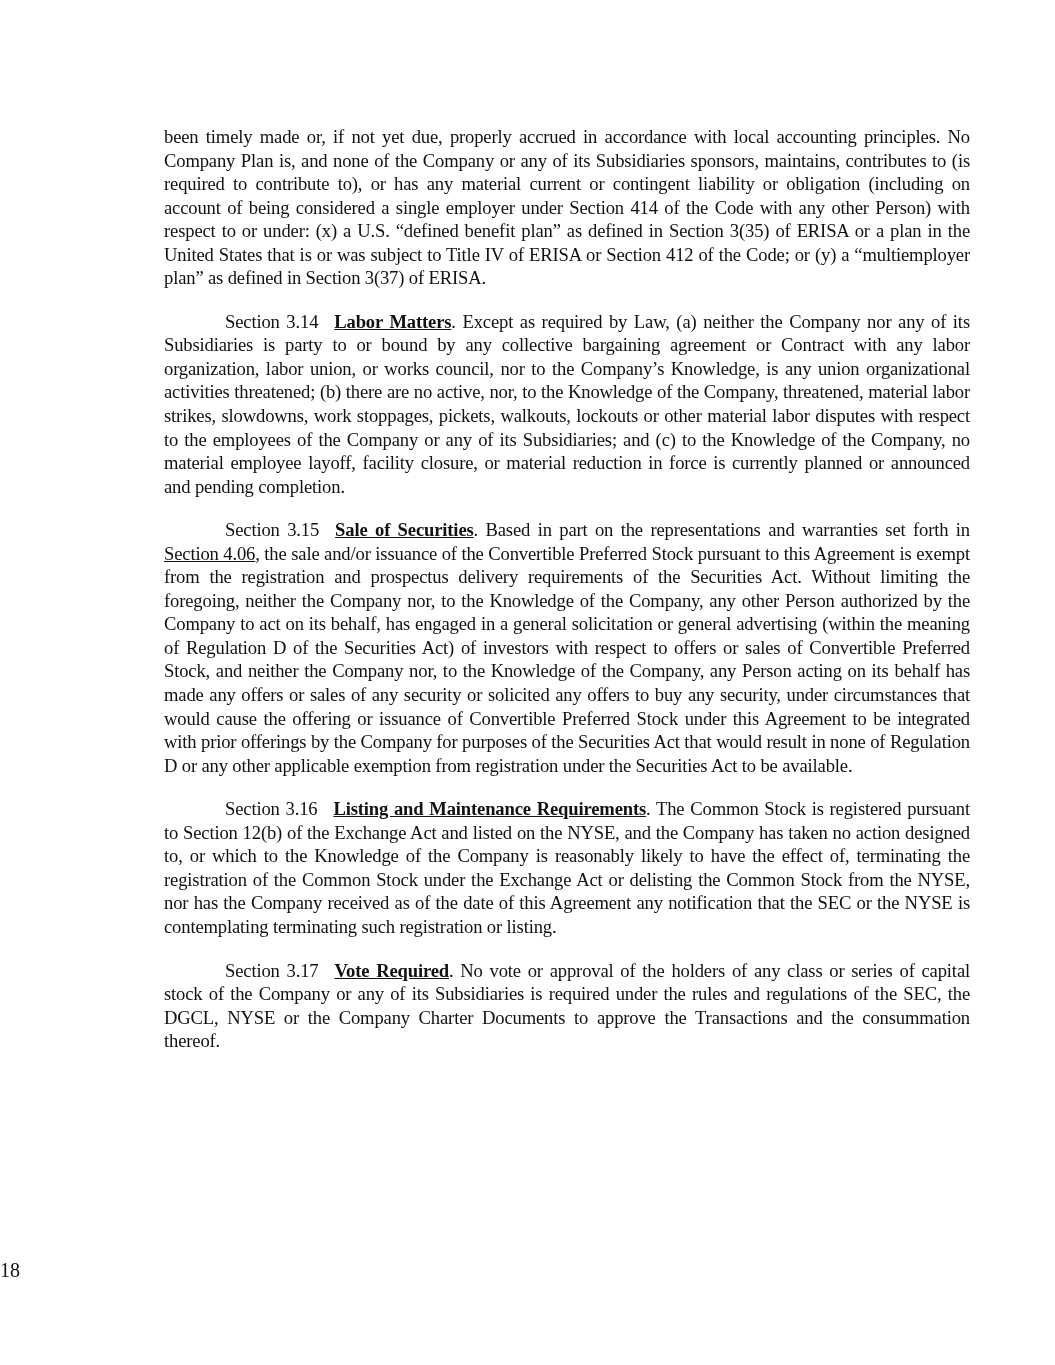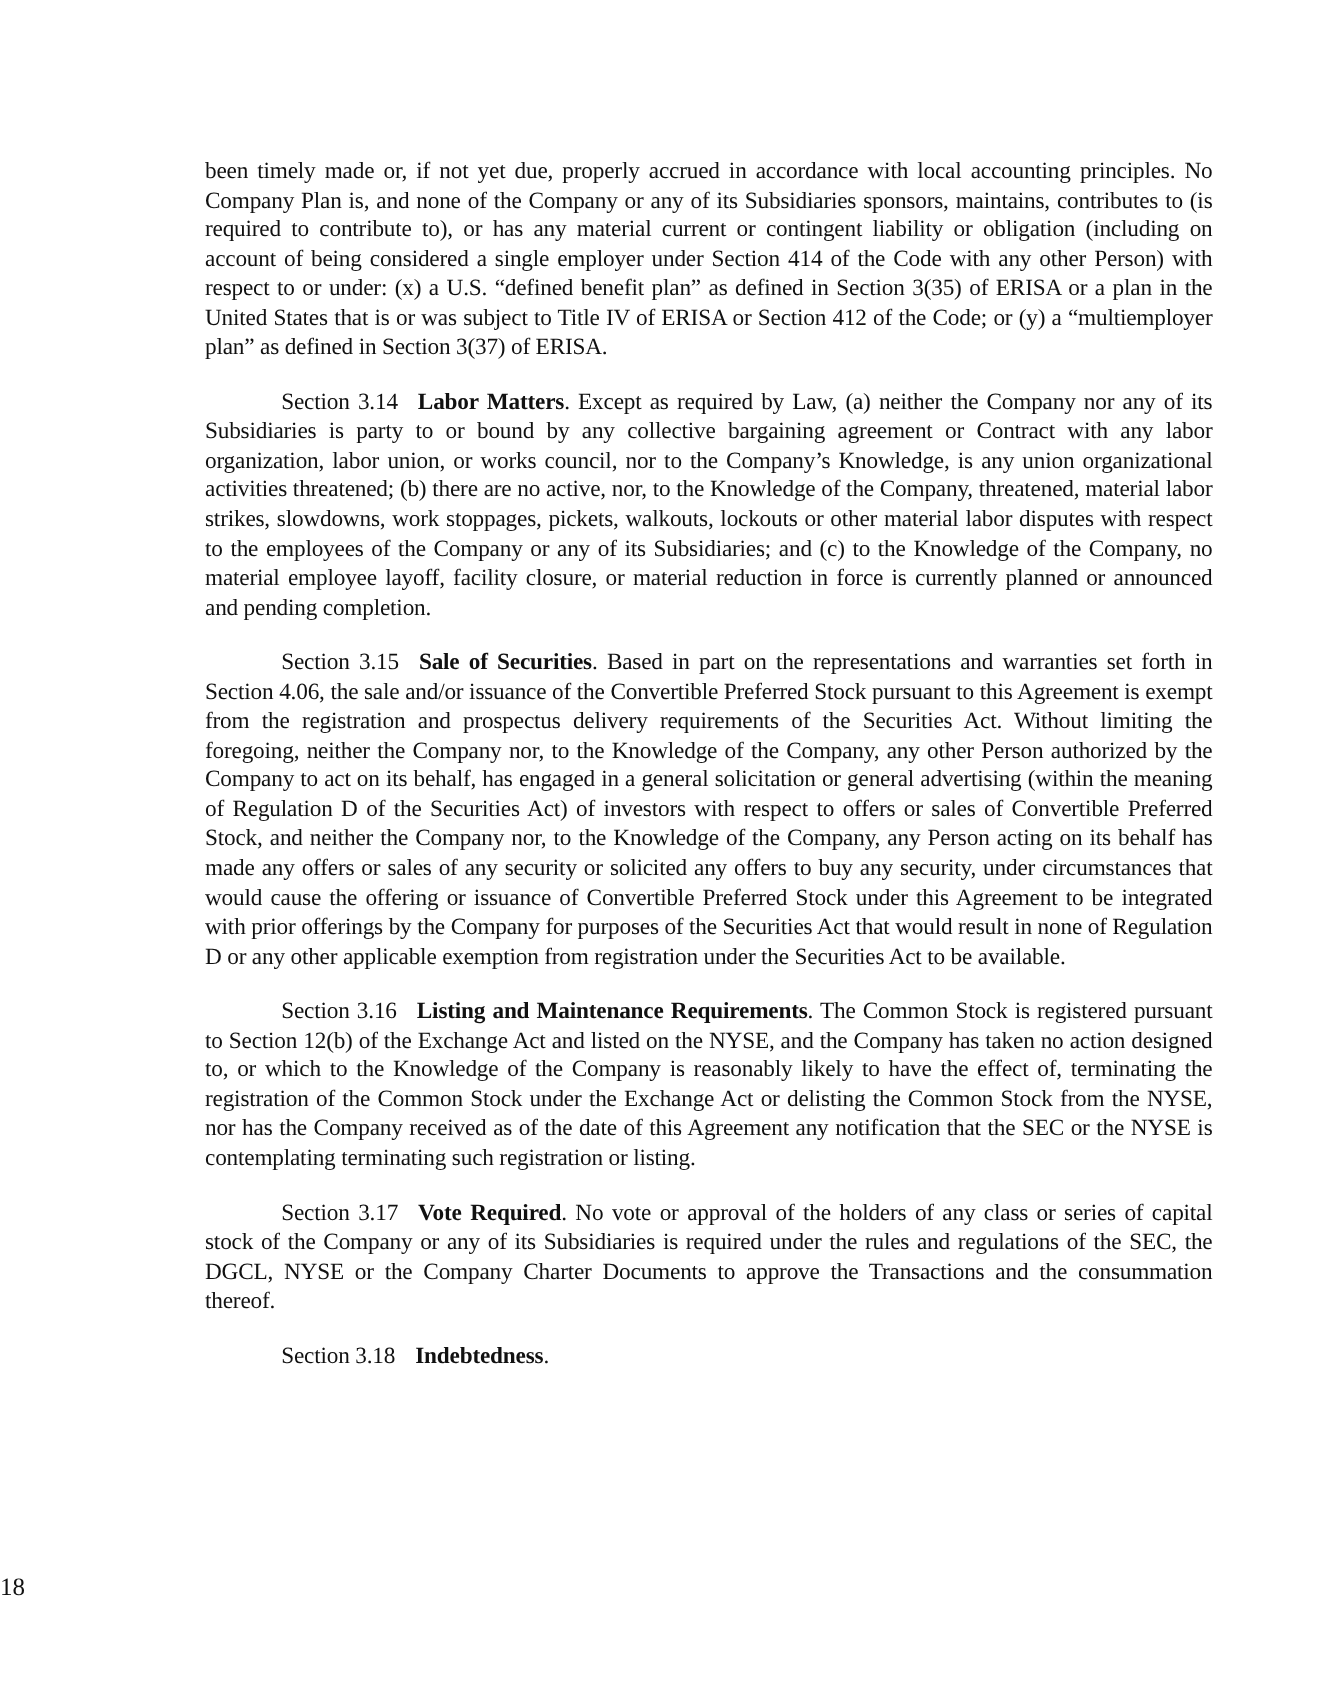--- a/index.html
+++ b/index.html
@@ -22,22 +22,22 @@
       margin: 0 0 20px 0;
       font-size: 18.6px;
       line-height: 23.55px;
       text-align: justify;
       letter-spacing: -0.15px;
     }
     p.para.first { margin-bottom: 20px; }
     .indent { display: inline-block; width: 61px; }
     .sec-num { font-weight: normal; }
     .sec-gap { display: inline-block; width: 16px; }
-    .sec-title { font-weight: bold; }
-    .xref { }
+    .sec-title { font-weight: bold; text-decoration: underline; }
+    .xref { text-decoration: underline; }
     .heading-only { margin-top: 0; }
     .page-number {
       position: absolute;
       left: 0;
       width: 1055px;
       top: 1259px;
       text-align: left;
       font-size: 20px;
       line-height: 23px;
     }
@@ -50,17 +50,16 @@
   <p class="para first">been timely made or, if not yet due, properly accrued in accordance with local accounting principles. No Company Plan is, and none of the Company or any of its Subsidiaries sponsors, maintains, contributes to (is required to contribute to), or has any material current or contingent liability or obligation (including on account of being considered a single employer under Section 414 of the Code with any other Person) with respect to or under: (x) a U.S. “defined benefit plan” as defined in Section 3(35) of ERISA or a plan in the United States that is or was subject to Title IV of ERISA or Section 412 of the Code; or (y) a “multiemployer plan” as defined in Section 3(37) of ERISA.</p>
 
   <p class="para"><span class="indent"></span><span class="sec-num">Section 3.14</span><span class="sec-gap"></span><span class="sec-title">Labor Matters</span><span>.</span><span> Except as required by Law, (a) neither the Company nor any of its Subsidiaries is party to or bound by any collective bargaining agreement or Contract with any labor organization, labor union, or works council, nor to the Company’s Knowledge, is any union organizational activities threatened; (b) there are no active, nor, to the Knowledge of the Company, threatened, material labor strikes, slowdowns, work stoppages, pickets, walkouts, lockouts or other material labor disputes with respect to the employees of the Company or any of its Subsidiaries; and (c) to the Knowledge of the Company, no material employee layoff, facility closure, or material reduction in force is currently planned or announced and pending completion.</span></p>
 
   <p class="para"><span class="indent"></span><span class="sec-num">Section 3.15</span><span class="sec-gap"></span><span class="sec-title">Sale of Securities</span><span>.</span><span>  Based in part on the representations and warranties set forth in </span><span class="xref">Section 4.06</span><span>, the sale and/or issuance of the Convertible Preferred Stock pursuant to this Agreement is exempt from the registration and prospectus delivery requirements of the Securities Act. Without limiting the foregoing, neither the Company nor, to the Knowledge of the Company, any other Person authorized by the Company to act on its behalf, has engaged in a general solicitation or general advertising (within the meaning of Regulation D of the Securities Act) of investors with respect to offers or sales of Convertible Preferred Stock, and neither the Company nor, to the Knowledge of the Company, any Person acting on its behalf has made any offers or sales of any security or solicited any offers to buy any security, under circumstances that would cause the offering or issuance of Convertible Preferred Stock under this Agreement to be integrated with prior offerings by the Company for purposes of the Securities Act that would result in none of Regulation D or any other applicable exemption from registration under the Securities Act to be available.</span></p>
 
   <p class="para"><span class="indent"></span><span class="sec-num">Section 3.16</span><span class="sec-gap"></span><span class="sec-title">Listing and Maintenance Requirements</span><span>.</span><span>  The Common Stock is registered pursuant to Section 12(b) of the Exchange Act and listed on the NYSE, and the Company has taken no action designed to, or which to the Knowledge of the Company is reasonably likely to have the effect of, terminating the registration of the Common Stock under the Exchange Act or delisting the Common Stock from the NYSE, nor has the Company received as of the date of this Agreement any notification that the SEC or the NYSE is contemplating terminating such registration or listing.</span></p>
 
   <p class="para"><span class="indent"></span><span class="sec-num">Section 3.17</span><span class="sec-gap"></span><span class="sec-title">Vote Required</span><span>.</span><span>  No vote or approval of the holders of any class or series of capital stock of the Company or any of its Subsidiaries is required under the rules and regulations of the SEC, the DGCL, NYSE or the Company Charter Documents to approve the Transactions and the consummation thereof.</span></p>
 
-  <p class="para heading-only"><span class="indent"></span><span class="sec-num">Section 3.18</span><span class="sec-gap"></span><span class="sec-title">Indebtedness</span><span>.</span></p>
 
 </div>
 
 <div class="page-number">18</div>
 
 </body></html>

